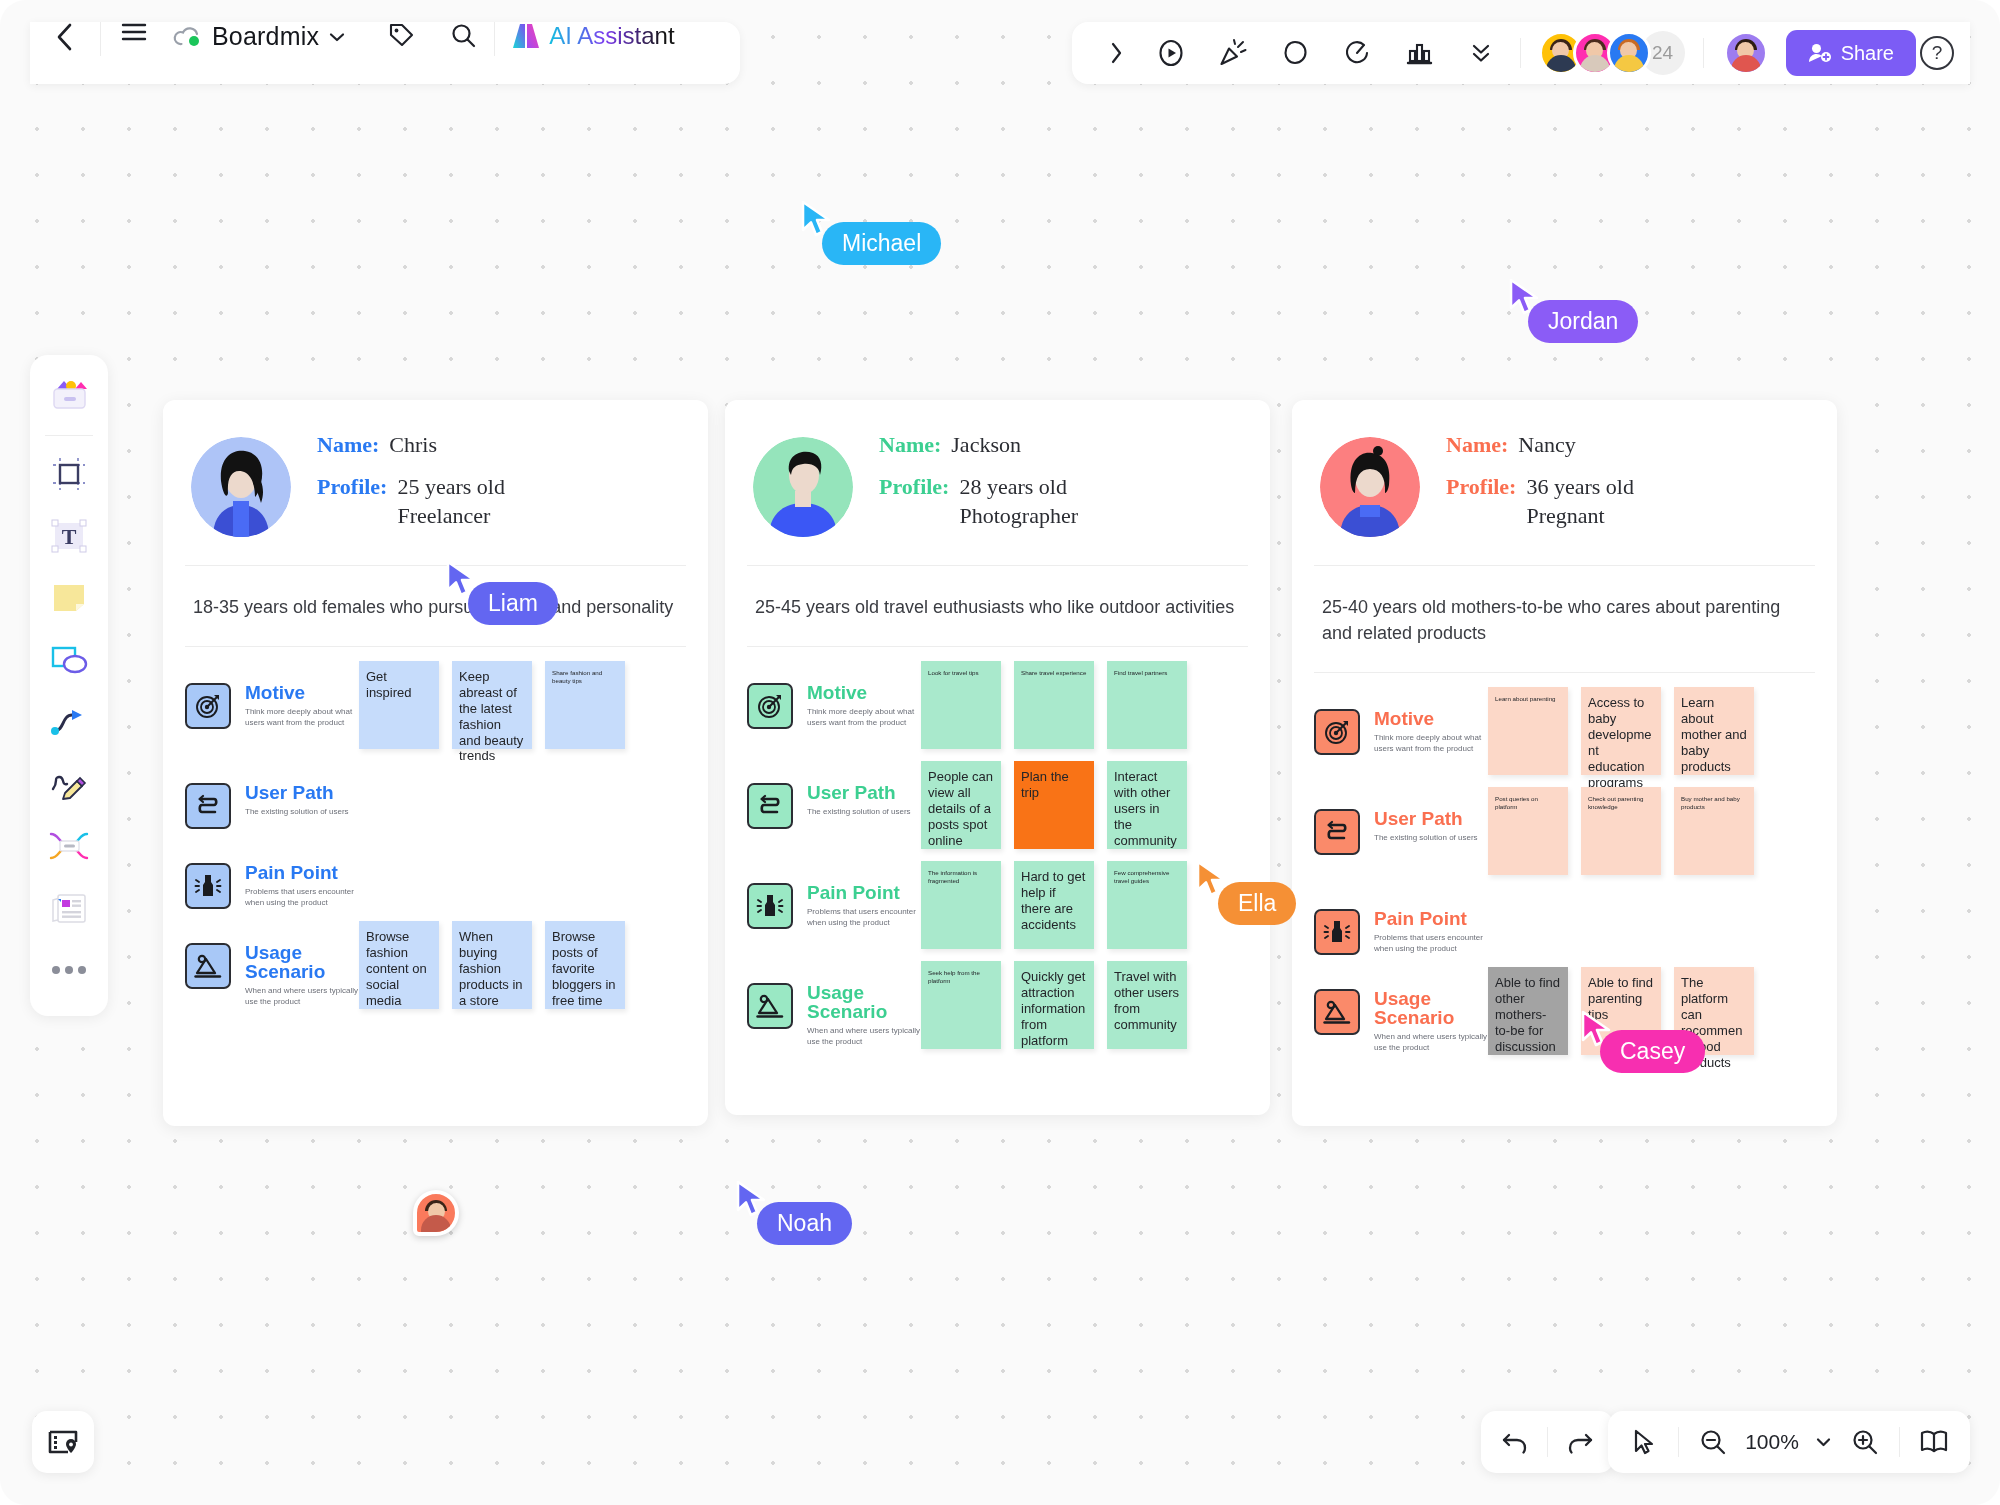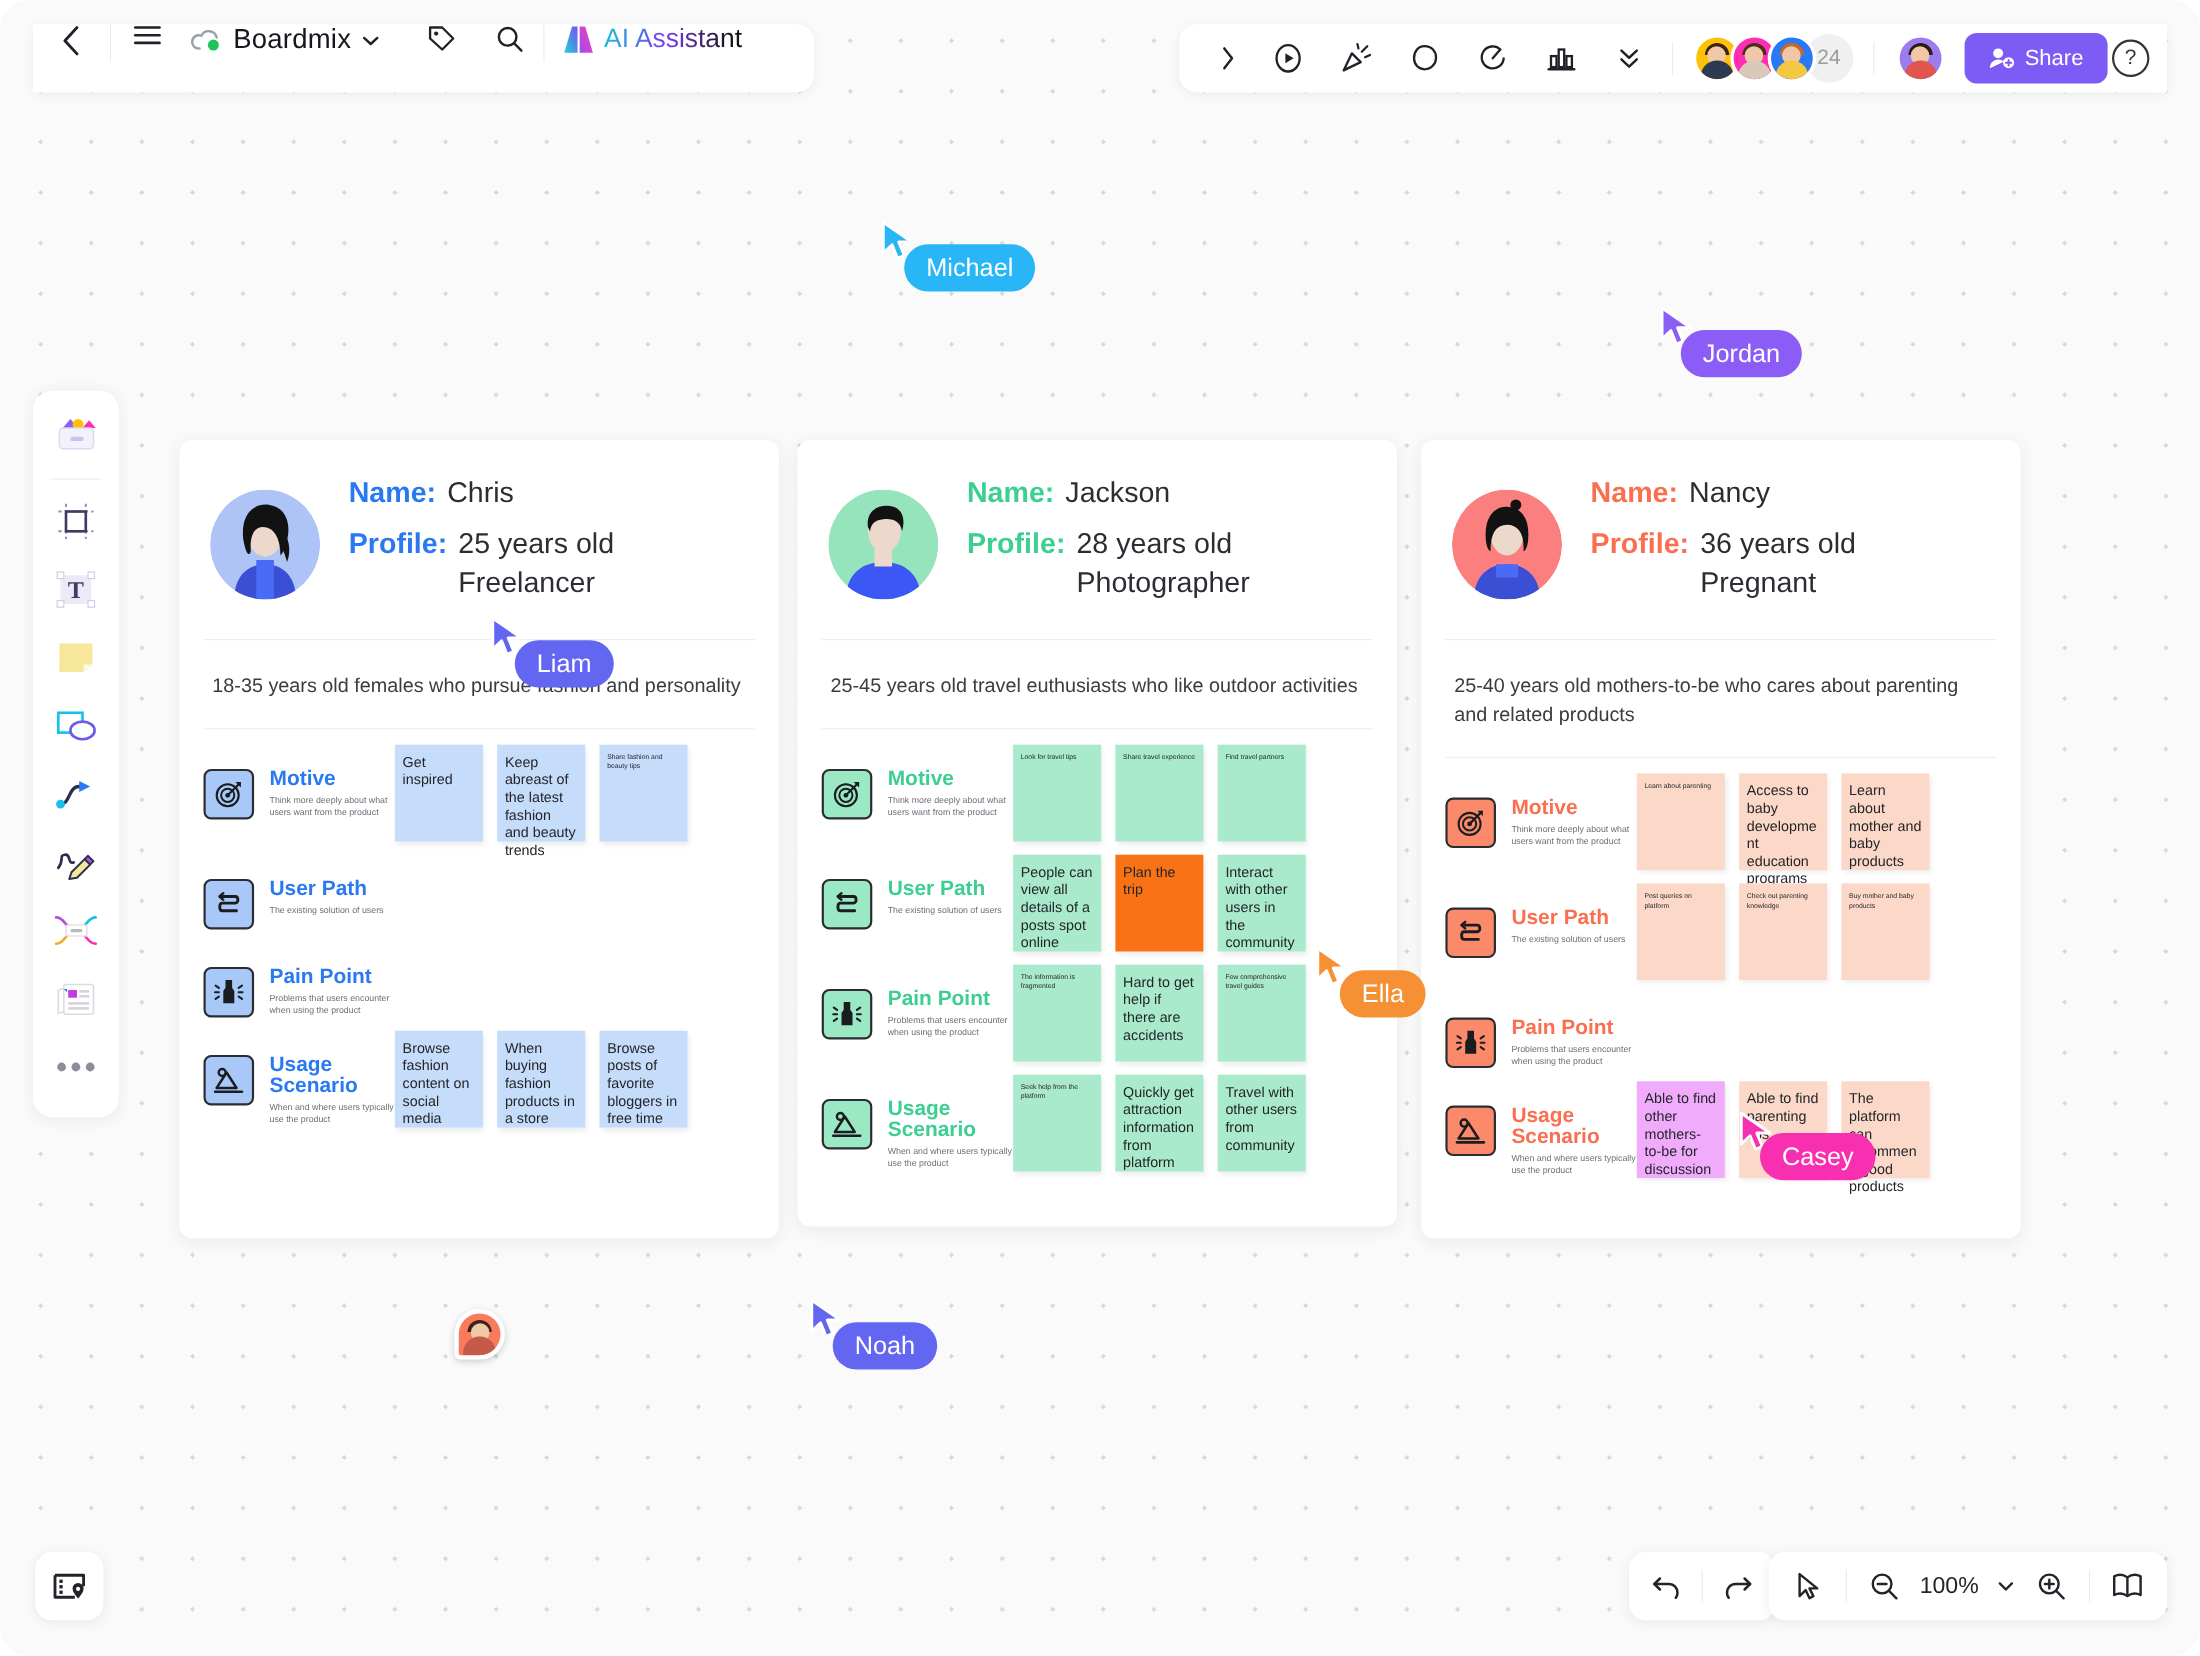--- a/index.html
+++ b/index.html
@@ -94,21 +94,21 @@
     background:#fff; border-radius:12px;
     box-shadow: 0 3px 16px rgba(0,0,0,.07);
     overflow:hidden;
   }
   #card-1 { left:163px; width:545px; height:726px; }
   #card-2 { left:725px; width:545px; height:715px; }
   #card-3 { left:1292px; width:545px; height:726px; }
 
   .card-head { display:flex; align-items:center; padding:30px 28px 22px 28px; gap:26px;}
   .portrait { width:100px; height:100px; border-radius:50%; flex:none; position:relative; overflow:hidden;}
-  .card-fields { font-size:26px; line-height:1.35; }
+  .card-fields { font-size:22px; line-height:1.35;font-family:Liberation Serif, serif; }
   .fld-row { display:flex; gap:10px; margin-bottom:12px;}
   .fld-label { font-weight:700; }
   .fld-val { color:#2b2d33; }
   .card-divider { height:1px; background:#ededed; margin:0 22px; }
   .card-desc { padding:28px 30px 26px; font-size:18px; color:#3a3c42; line-height:1.45; }
   .card-divider2 { height:1px; background:#ededed; margin:0 22px; }
 
   .rows { padding:14px 22px 20px; }
   .row { display:flex; align-items:flex-start; gap:0; margin-bottom:12px; }
   .sec-icon {
@@ -708,21 +708,21 @@
               <path d="M3 21 L12 7 L21 21 Z" fill="none" stroke="#1a1c20" stroke-width="2.3" stroke-linejoin="round"></path>
               <circle cx="8" cy="7" r="3.2" fill="none" stroke="#1a1c20" stroke-width="2.2"></circle>
               <line x1="1.5" y1="24.5" x2="26" y2="24.5" stroke="#1a1c20" stroke-width="2.4" stroke-linecap="round"></line>
             </svg>
           </div>
           <div class="sec-meta">
             <div class="sec-title" style="color:#fa6f50">Usage Scenario</div>
             <div class="sec-sub">When and where users typically use the product</div>
           </div>
           <div class="notes">
-            <div class="note" style="background:#f0abfc">Able to find other mothers-to-be for discussion</div>
+            <div class="note" style="background:#a3a3a3">Able to find other mothers-to-be for discussion</div>
             <div class="note" style="background:#fcd8c8">Able to find parenting tips</div>
             <div class="note" style="background:#fcd8c8">The platform can recommend good products</div>
           </div>
         </div>
       </div>
     </div>
 
   <div id="cursor-layer">
       <div class="cursor-wrap" style="left:800px;top:200px">
         <span class="cur-arrow"><svg width="34" height="40" viewBox="0 0 34 40">

